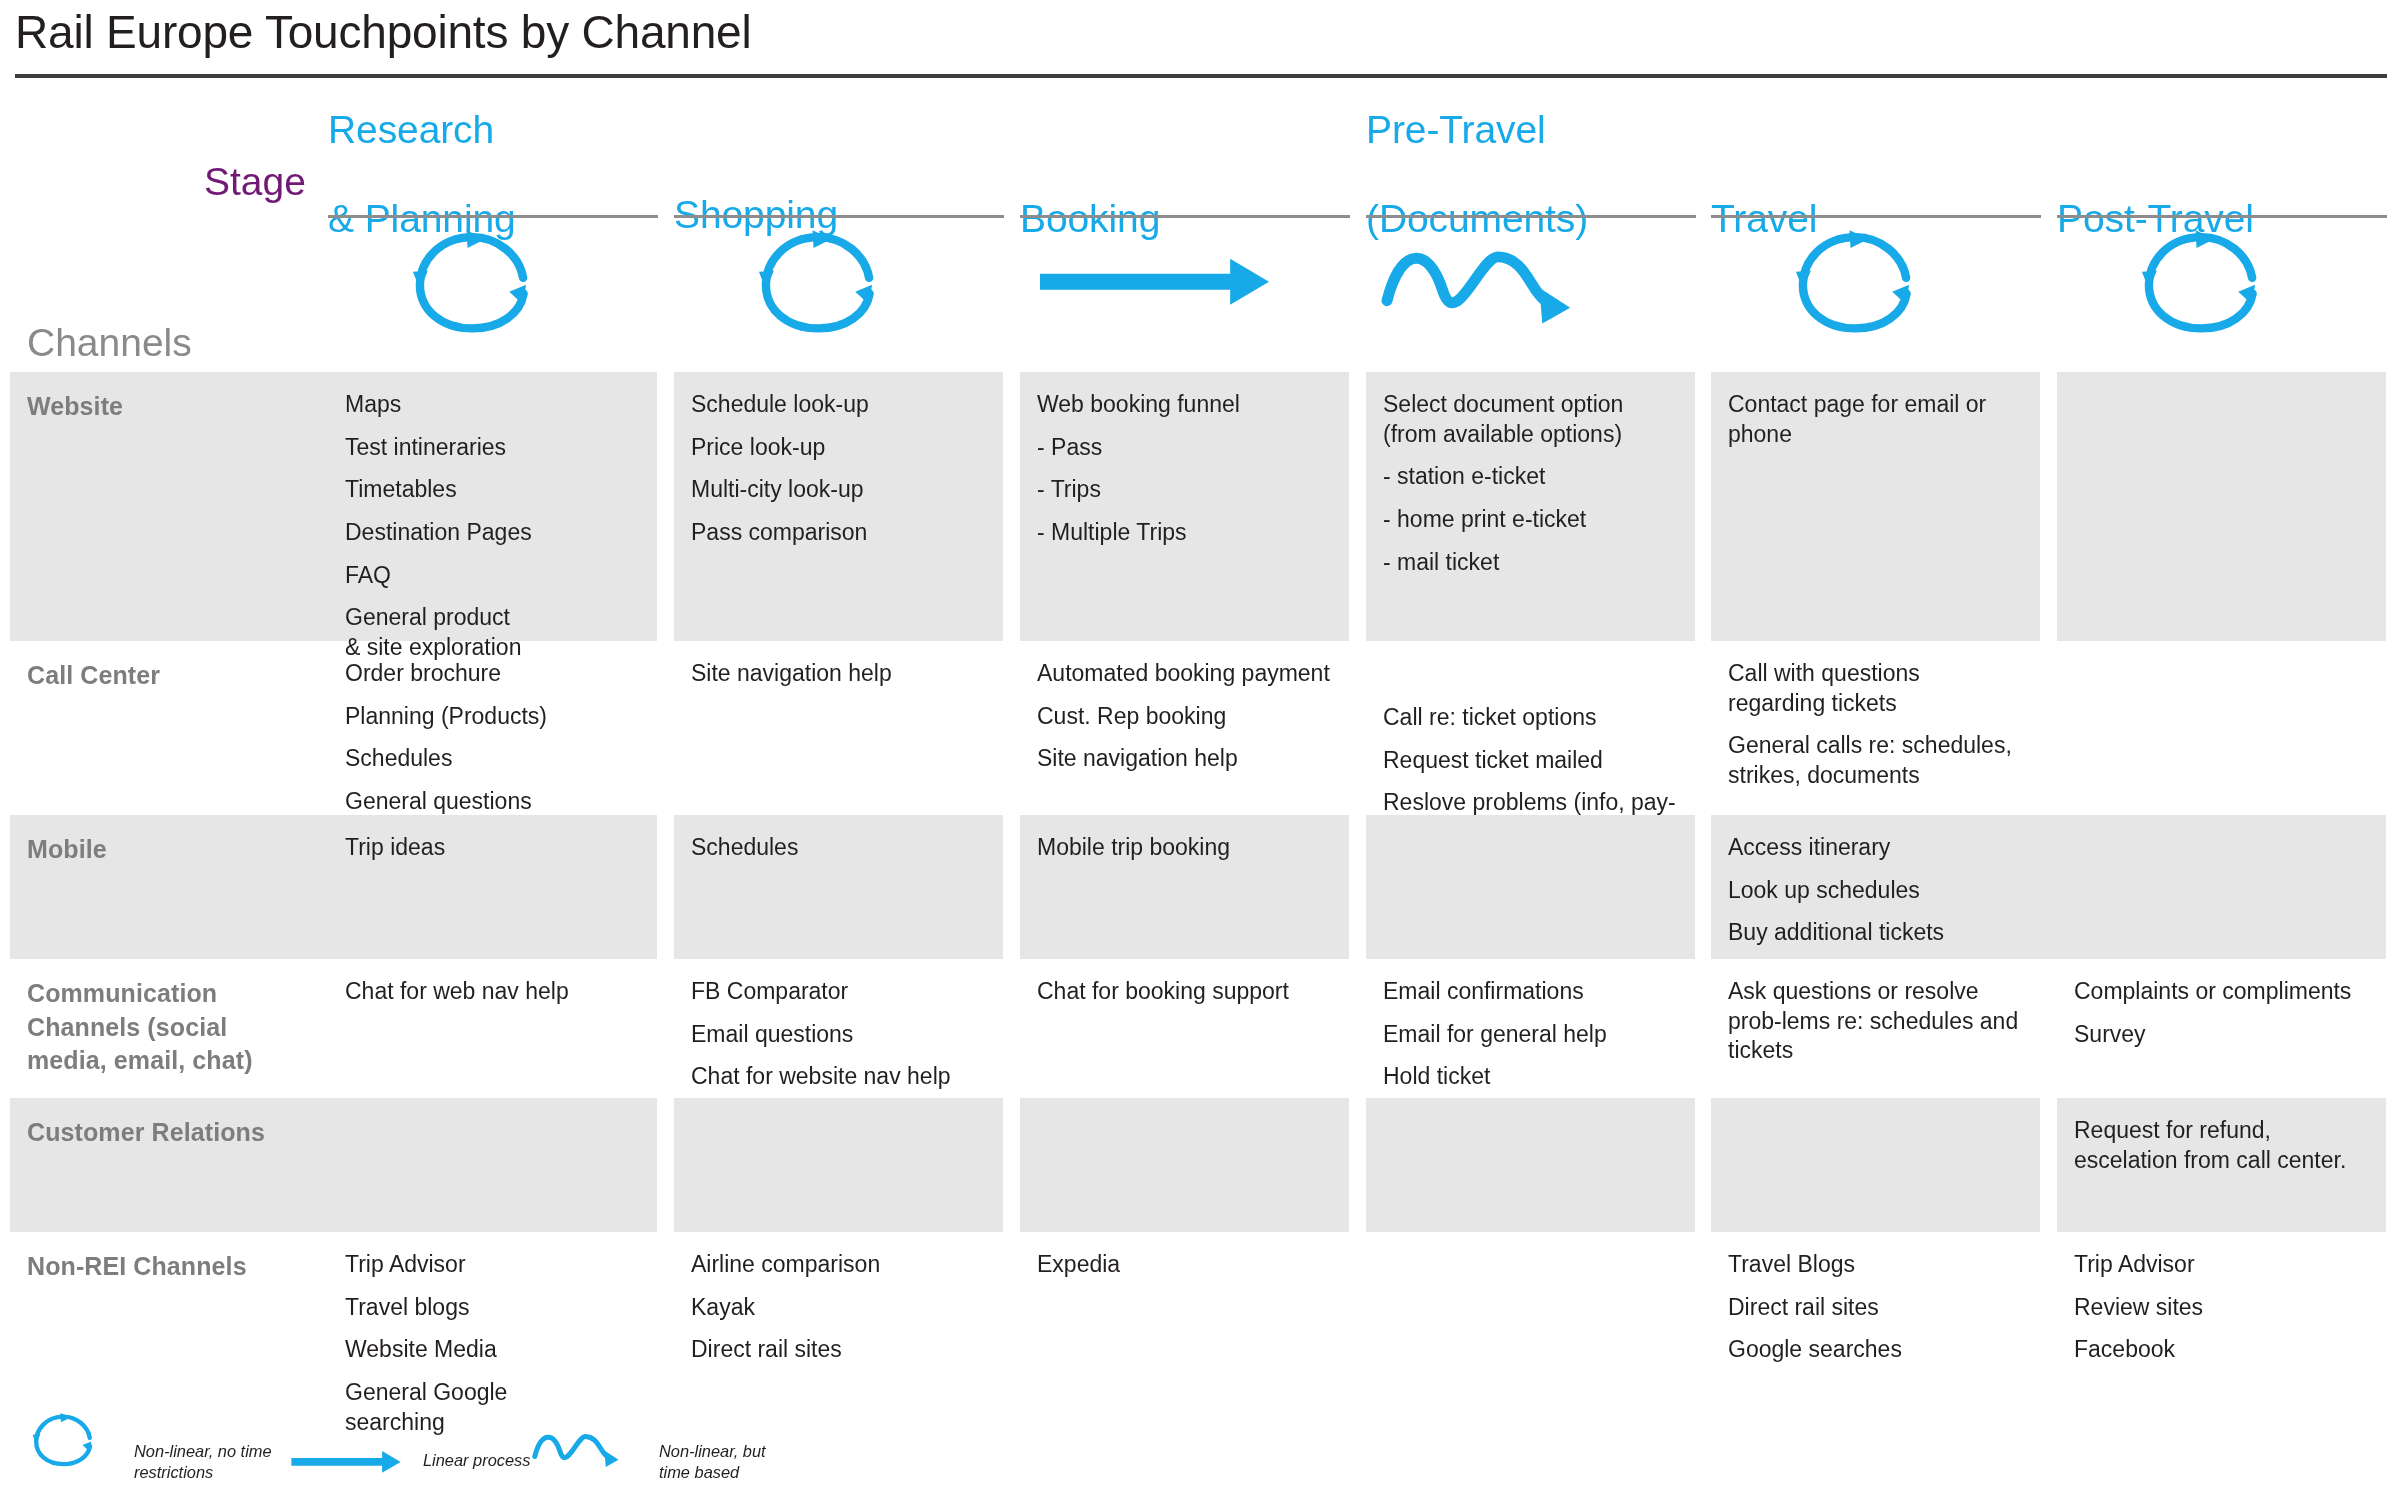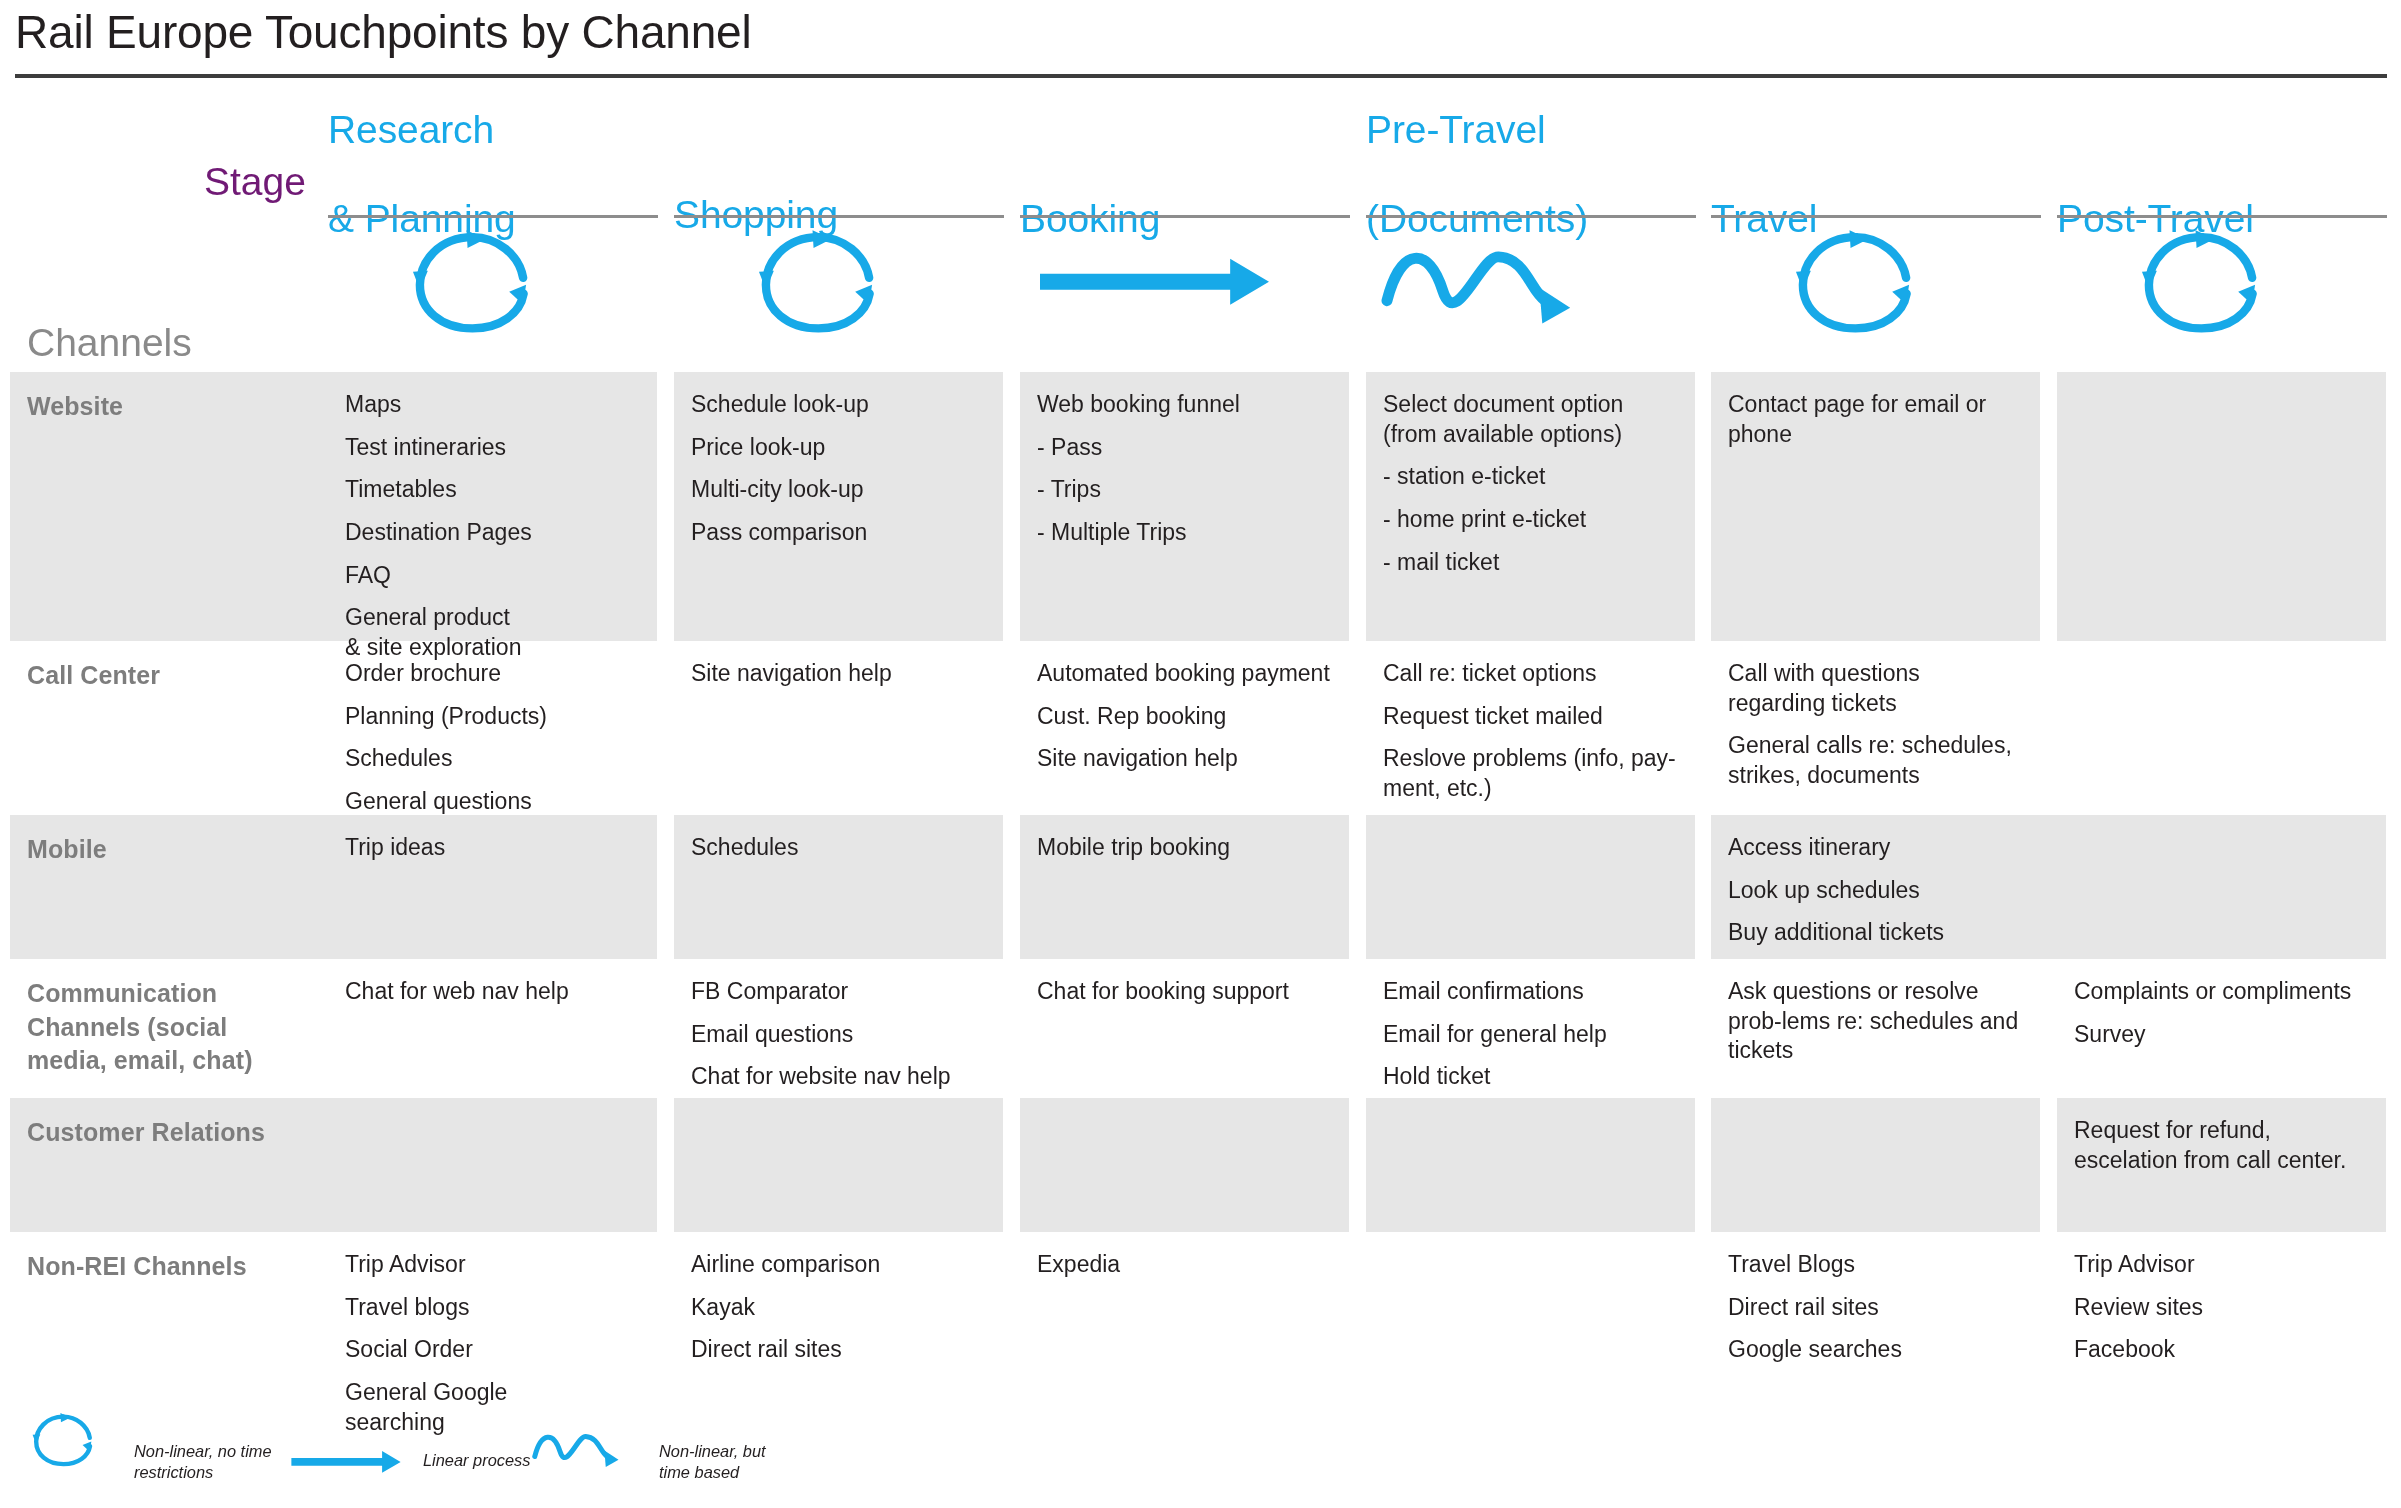--- a/index.html
+++ b/index.html
@@ -226,21 +226,21 @@
         </div>
         <div class="cell" style="left: 674px; width: 329px;">
           <div class="item" style="white-space: pre-line;">Site navigation help</div>
         </div>
         <div class="cell" style="left: 1020px; width: 329px;">
           <div class="item" style="white-space: pre-line;">Automated booking payment</div>
           <div class="item" style="white-space: pre-line;">Cust. Rep booking</div>
           <div class="item" style="white-space: pre-line;">Site navigation help</div>
         </div>
         <div class="cell" style="left: 1366px; width: 329px;">
-          <div class="item" style="white-space: pre-line;">Call re: ticket options</div>
+          <div class="item" style="white-space: pre-line; margin-top: 44px;">Call re: ticket options</div>
           <div class="item" style="white-space: pre-line;">Request ticket mailed</div>
           <div class="item" style="white-space: pre-line;">Reslove problems (info, pay-ment, etc.)</div>
         </div>
         <div class="cell" style="left: 1711px; width: 329px;">
           <div class="item" style="white-space: pre-line;">Call with questions regarding tickets</div>
           <div class="item" style="white-space: pre-line;">General calls re: schedules, strikes, documents</div>
         </div>
         <div class="cell" style="left: 2057px; width: 329px;"></div>
       </div>
       <div class="row" style="height: 144px; border-radius: 29px;">
@@ -305,21 +305,21 @@
           <div class="item" style="white-space: pre-line;">Request for refund, escelation from call center.</div>
         </div>
       </div>
       <div class="row" style="height: 179px;">
         <div class="cell" style="left: 10px; width: 318px;">
           <div class="rowlabel">Non-REI Channels</div>
         </div>
         <div class="cell" style="left: 328px; width: 329px;">
           <div class="item" style="white-space: pre-line;">Trip Advisor</div>
           <div class="item" style="white-space: pre-line;">Travel blogs</div>
-          <div class="item" style="white-space: pre-line;">Social Order</div>
+          <div class="item" style="white-space: pre-line;">Website Media</div>
           <div class="item" style="white-space: pre-line;">General Google
 searching</div>
         </div>
         <div class="cell" style="left: 674px; width: 329px;">
           <div class="item" style="white-space: pre-line;">Airline comparison</div>
           <div class="item" style="white-space: pre-line;">Kayak</div>
           <div class="item" style="white-space: pre-line;">Direct rail sites</div>
         </div>
         <div class="cell" style="left: 1020px; width: 329px;">
           <div class="item" style="white-space: pre-line;">Expedia</div>

